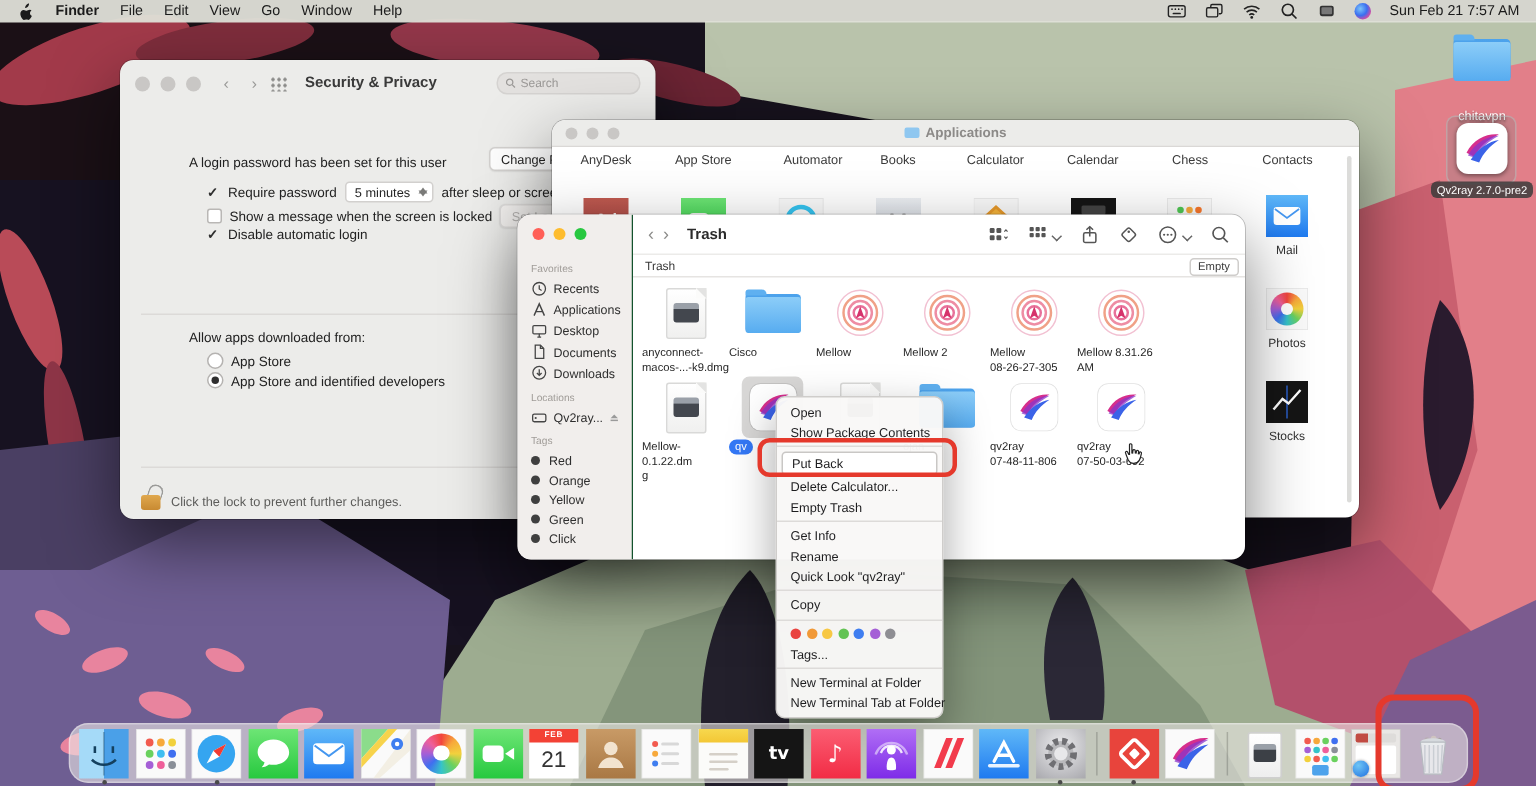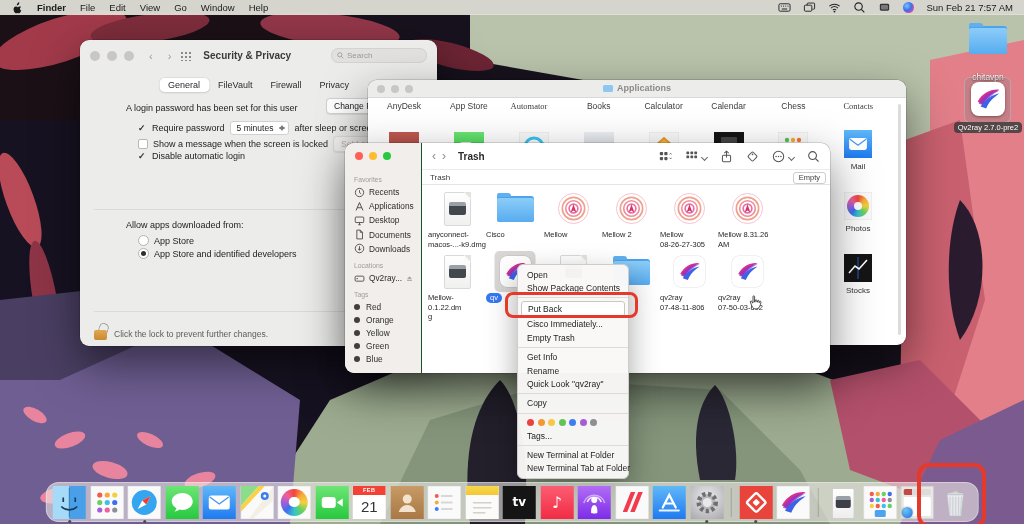--- a/index.html
+++ b/index.html
@@ -324,26 +324,20 @@
       <span class="sec-grid"></span>
       <span class="sec-title">Security &amp; Privacy</span>
       <span class="sec-search">
         <svg viewBox="0 0 10 10">
             <circle cx="4" cy="4" r="3" fill="none" stroke="#9a9896" stroke-width="1.2"></circle>
             <path d="M6.3 6.3 9 9" stroke="#9a9896" stroke-width="1.2"></path>
           </svg>
         <span>Search</span>
       </span>
     </div>
-    <div class="sec-tabs" id="sec-tabs">
-        <span class="sec-tab sel">General</span>
-        <span class="sec-tab">FileVault</span>
-        <span class="sec-tab">Firewall</span>
-        <span class="sec-tab">Privacy</span>
-      </div>
     <div class="abs" style="top:63px;left:46px;">A login password has been set for this user</div>
     <button class="btn abs" style="top:58px;left:246px;">Change Password...</button>
     <div class="chkrow" style="top:81px;left:58px;">
       <span class="chk">✓</span>
       <span>Require password</span>
       <span class="dd">5 minutes</span>
       <span>after sleep or screen saver begi</span>
     </div>
     <div class="chkrow" style="top:96px;left:58px;">
       <span class="chk-off"></span>
@@ -377,26 +371,26 @@
       <span class="apps-lights">
         <span class="tl sm tl-gray"></span>
         <span class="tl sm tl-gray"></span>
         <span class="tl sm tl-gray"></span>
       </span>
       <span class="apps-title"><span class="mini-folder"></span><span>Applications</span></span>
     </div>
     <div id="app-cols">
         <div class="app-col-label" style="left: 4px;">AnyDesk</div>
         <div class="app-col-label" style="left: 68.9px;">App Store</div>
-        <div class="app-col-label" style="left: 129px; font-family: Liberation Serif, serif;">Automator</div>
+        <div class="app-col-label" style="left: 142px;">Automator</div>
         <div class="app-col-label" style="left: 198.7px;">Books</div>
         <div class="app-col-label" style="left: 263.6px;">Calculator</div>
         <div class="app-col-label" style="left: 328.5px;">Calendar</div>
         <div class="app-col-label" style="left: 393.4px;">Chess</div>
-        <div class="app-col-label" style="left: 458.3px; font-family: Liberation Serif, serif;">Contacts</div>
+        <div class="app-col-label" style="left: 458.3px;">Contacts</div>
       </div>
     <div id="app-tiles">
         <div class="app-tile" style="left: 21px;">
           <div class="ic-base tile-anydesk"></div>
           <span class="tg">Ad</span>
         </div>
         <div class="app-tile" style="left: 85.9px;">
           <div class="ic-base ic-green">
             <svg viewBox="0 0 33 33">
               <rect x="6" y="11" width="14" height="11" rx="3" fill="#fff"></rect>
@@ -561,21 +555,21 @@
         <div class="sb-item">
           <span class="sb-dot"></span>
           <span class="sb-txt">Yellow</span>
         </div>
         <div class="sb-item">
           <span class="sb-dot"></span>
           <span class="sb-txt">Green</span>
         </div>
         <div class="sb-item">
           <span class="sb-dot"></span>
-          <span class="sb-txt">Blue</span>
+          <span class="sb-txt">Click</span>
         </div>
       </div>
     <div class="tw-main">
       <div class="tw-toolbar">
         <span class="tw-nav">‹</span>
         <span class="tw-nav">›</span>
         <span class="tw-title">Trash</span>
         <span class="tw-icons">
           <svg viewBox="0 0 16 14">
               <g fill="#555">
@@ -807,21 +801,21 @@
           </div>
         </div>
     </div>
   </div>
 
   <div id="ctx">
       <div class="ctx-item">Open</div>
       <div class="ctx-item">Show Package Contents</div>
       <div class="ctx-sep"></div>
       <div class="ctx-item ctx-putback">Put Back</div>
-      <div class="ctx-item">Cisco Immediately...</div>
+      <div class="ctx-item">Delete Calculator...</div>
       <div class="ctx-item">Empty Trash</div>
       <div class="ctx-sep"></div>
       <div class="ctx-item">Get Info</div>
       <div class="ctx-item">Rename</div>
       <div class="ctx-item">Quick Look "qv2ray"</div>
       <div class="ctx-sep"></div>
       <div class="ctx-item">Copy</div>
       <div class="ctx-sep"></div>
       <div class="ctx-colors">
         <span class="ctx-dot" style="background: rgb(233, 67, 63);"></span>

